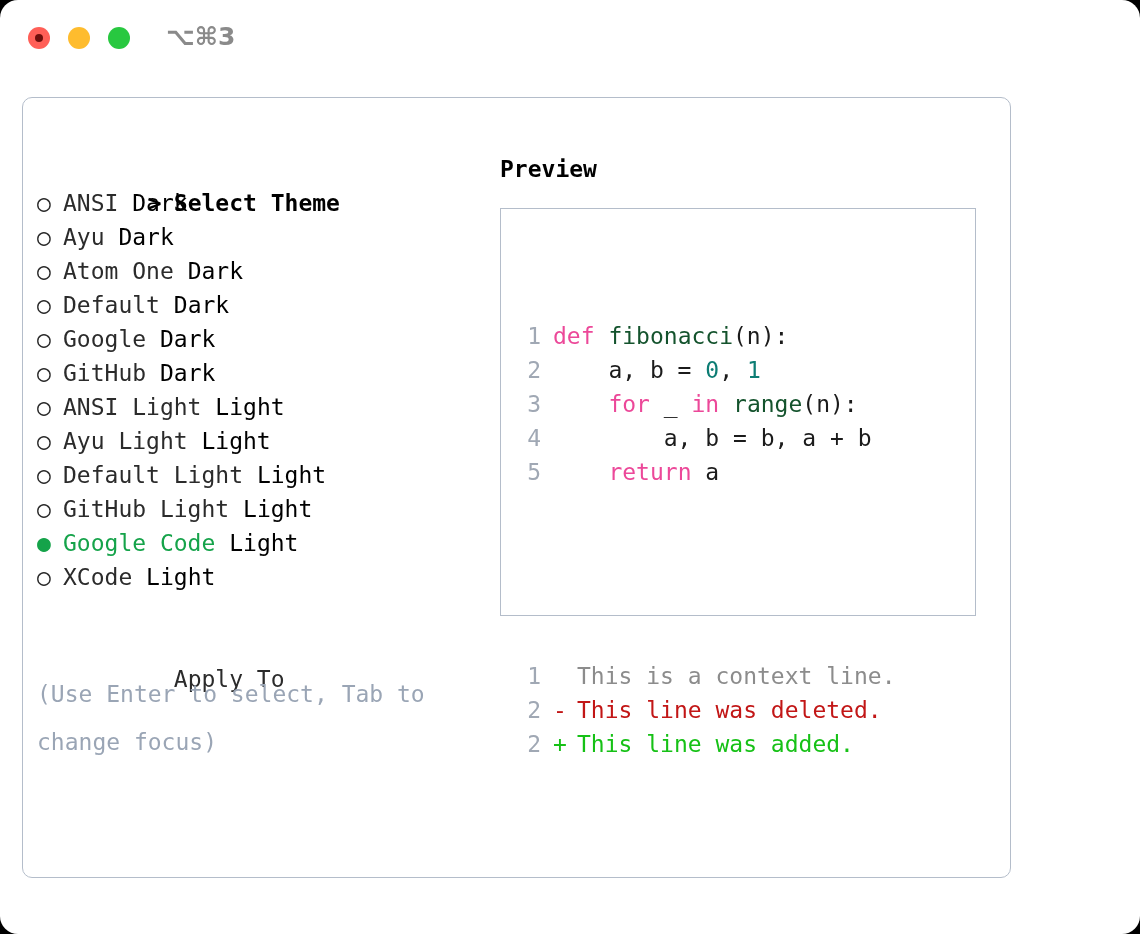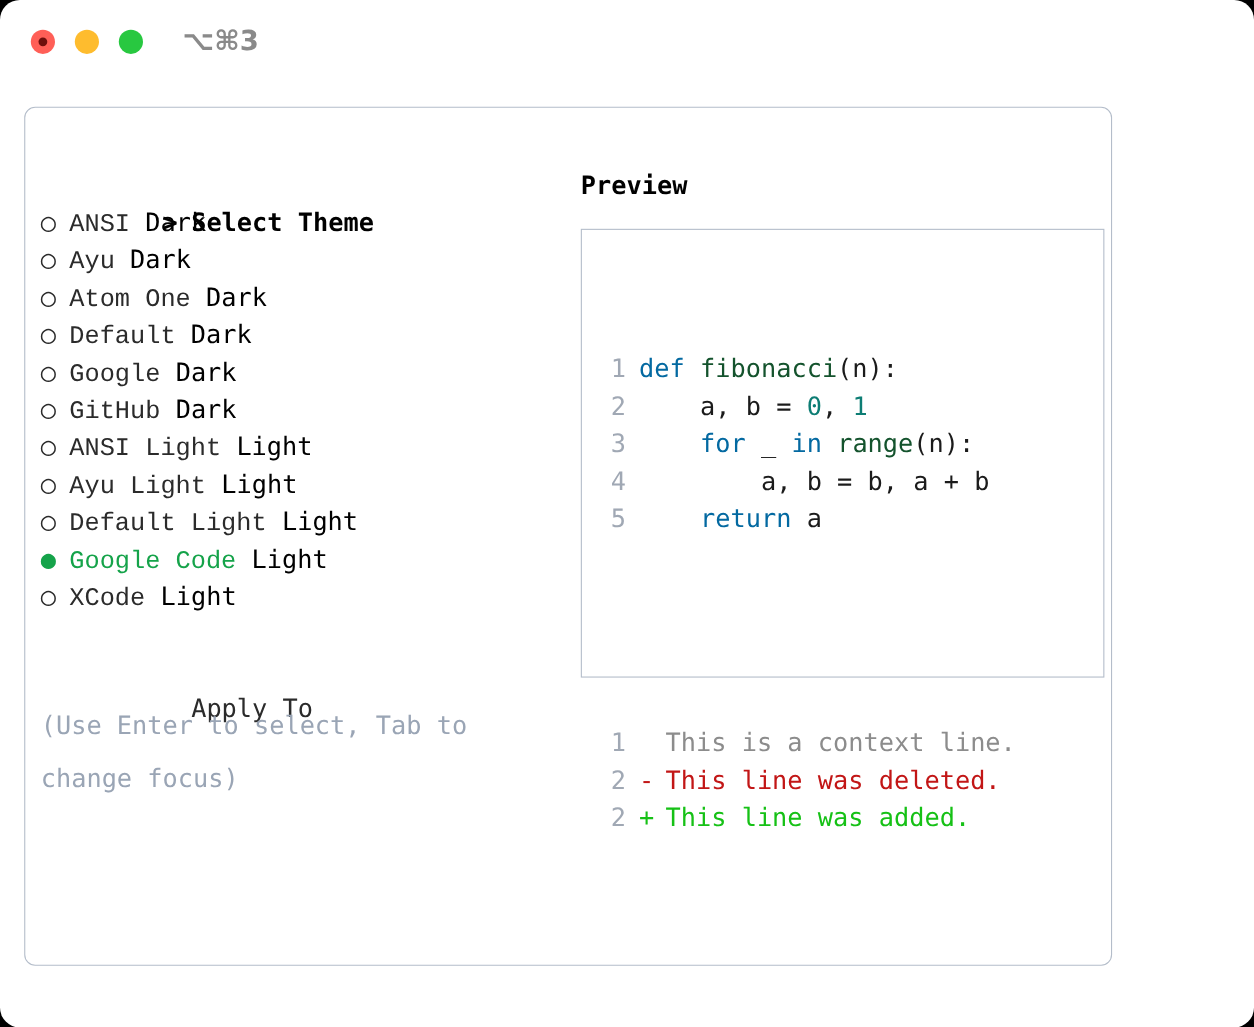--- a/index.html
+++ b/index.html
@@ -99,39 +99,39 @@
     width: 26px;
     text-align: left;
     color: #2b2b2b;
   }
   .marker.sel { color: #15a34a; }
   .header-row {
     font-weight: bold;
     color: #000000;
   }
   .header-row .marker { font-weight: bold; color: #000000; }
-  .label { color: #2b2b2b; font-family: Liberation Mono, monospace; }
+  .label { color: #2b2b2b; }
   .label.sel { color: #15a34a; }
   .tag {
     color: #000000;
   }
   .spacer { height: 34px; }
   #hint {
     margin-top: 8px;
     font-size: 23px;
     line-height: 48px;
     color: #9aa5b5;
     width: 420px;
     white-space: pre-wrap;
   }
 
   
   #right-col {
     position: absolute;
-    left: 505px;
+    left: 477px;
     top: 54px;
     width: 500px;
   }
   #preview-title {
     font-size: 23px;
     line-height: 34px;
     font-weight: bold;
     color: #000000;
   }
   #preview-box {
@@ -152,21 +152,21 @@
     white-space: pre;
   }
   .cl { display: block; height: 34px; }
   .ln {
     display: inline-block;
     width: 26px;
     text-align: right;
     color: #a0a8b4;
     margin-right: 12px;
   }
-  .kw  { color: #0369a1; }
+  .kw  { color: #ec4899; }
   .fn  { color: #14532d; }
   .num { color: #0d7d74; }
   .pl  { color: #1b1b1b; }
   .diff-gap { display: block; height: 34px; }
   .ctx { color: #8c8c8c; }
   .del { color: #c21616; }
   .add { color: #16c116; }
   .sign { display: inline-block; width: 24px; }
 </style>
 </head>
@@ -194,20 +194,21 @@
       <div id="theme-items">
           <div class="row"><span class="marker">○</span><span class="label">ANSI</span><span> </span><span class="tag">Dark</span></div>
           <div class="row"><span class="marker">○</span><span class="label">Ayu</span><span> </span><span class="tag">Dark</span></div>
           <div class="row"><span class="marker">○</span><span class="label">Atom One</span><span> </span><span class="tag">Dark</span></div>
           <div class="row"><span class="marker">○</span><span class="label">Default</span><span> </span><span class="tag">Dark</span></div>
           <div class="row"><span class="marker">○</span><span class="label">Google</span><span> </span><span class="tag">Dark</span></div>
           <div class="row"><span class="marker">○</span><span class="label">GitHub</span><span> </span><span class="tag">Dark</span></div>
           <div class="row"><span class="marker">○</span><span class="label">ANSI Light</span><span> </span><span class="tag">Light</span></div>
           <div class="row"><span class="marker">○</span><span class="label">Ayu Light</span><span> </span><span class="tag">Light</span></div>
           <div class="row"><span class="marker">○</span><span class="label">Default Light</span><span> </span><span class="tag">Light</span></div>
+          <div class="row"><span class="marker">○</span><span class="label">GitHub Light</span><span> </span><span class="tag">Light</span></div>
           <div class="row"><span class="marker sel">●</span><span class="label sel">Google Code</span><span> </span><span class="tag">Light</span></div>
           <div class="row"><span class="marker">○</span><span class="label">XCode</span><span> </span><span class="tag">Light</span></div>
         </div>
 
       <div class="spacer"></div>
 
       <div class="row">
         <span class="marker"> </span><span>Apply To</span>
       </div>
 

